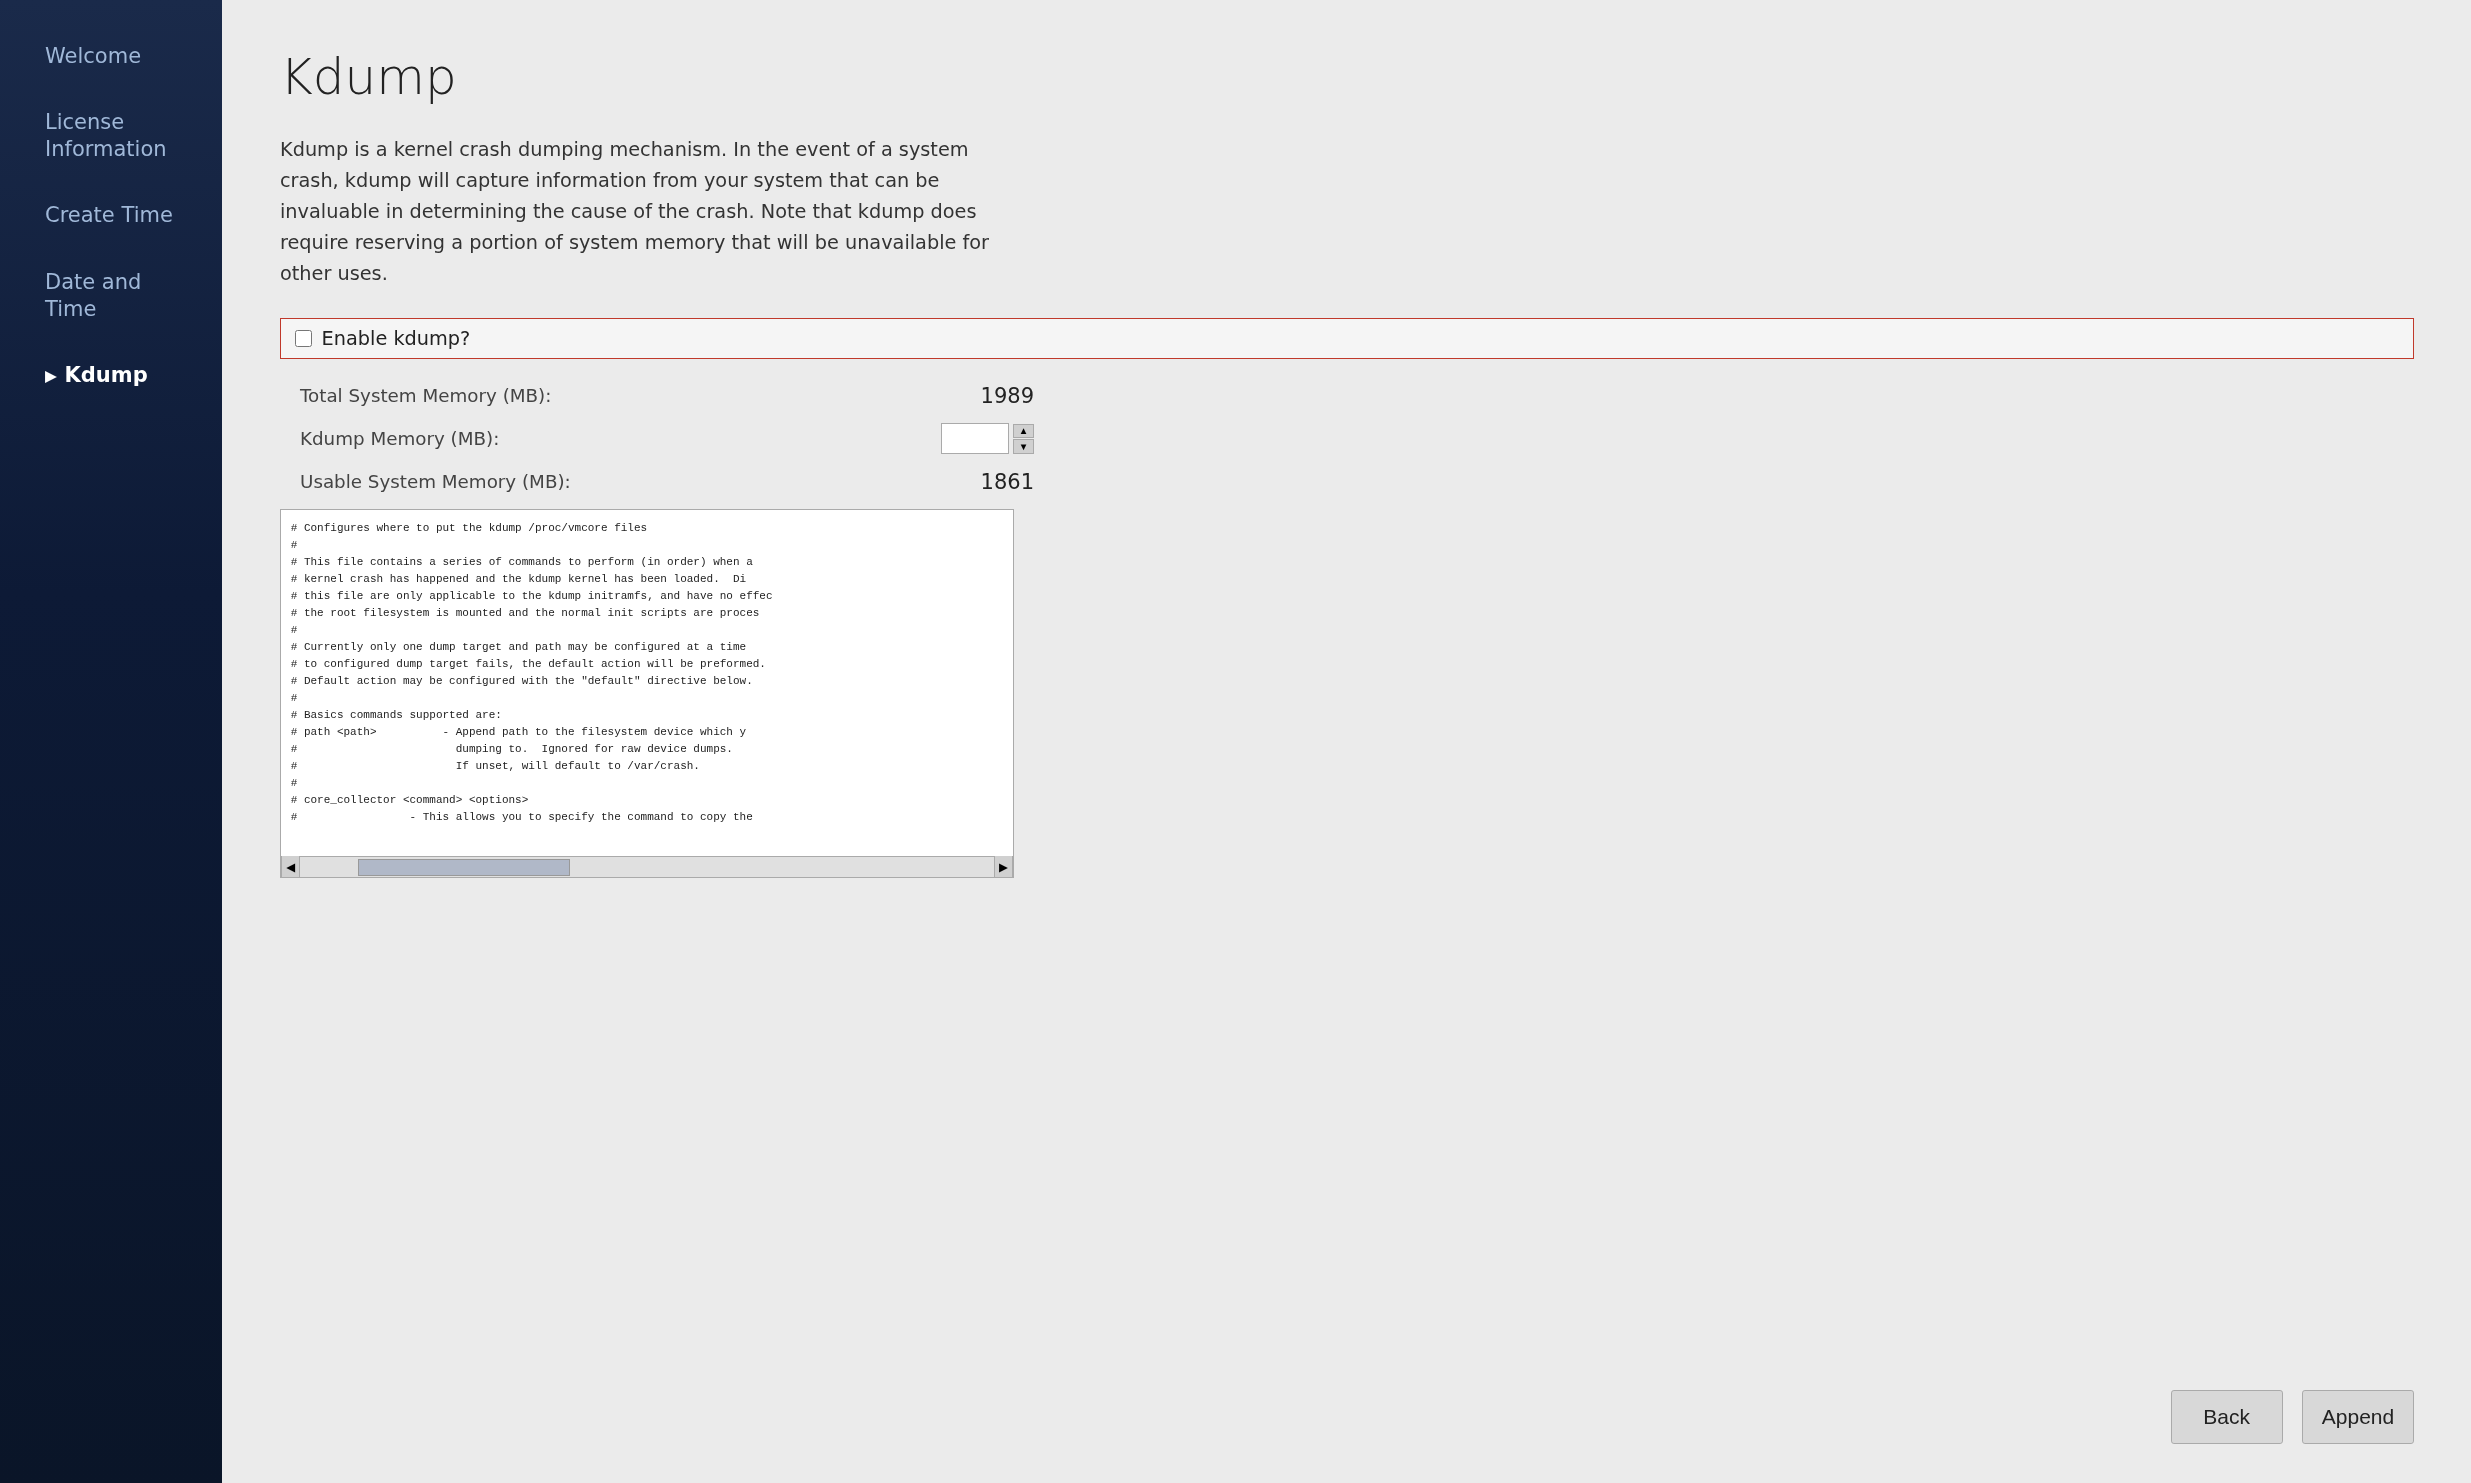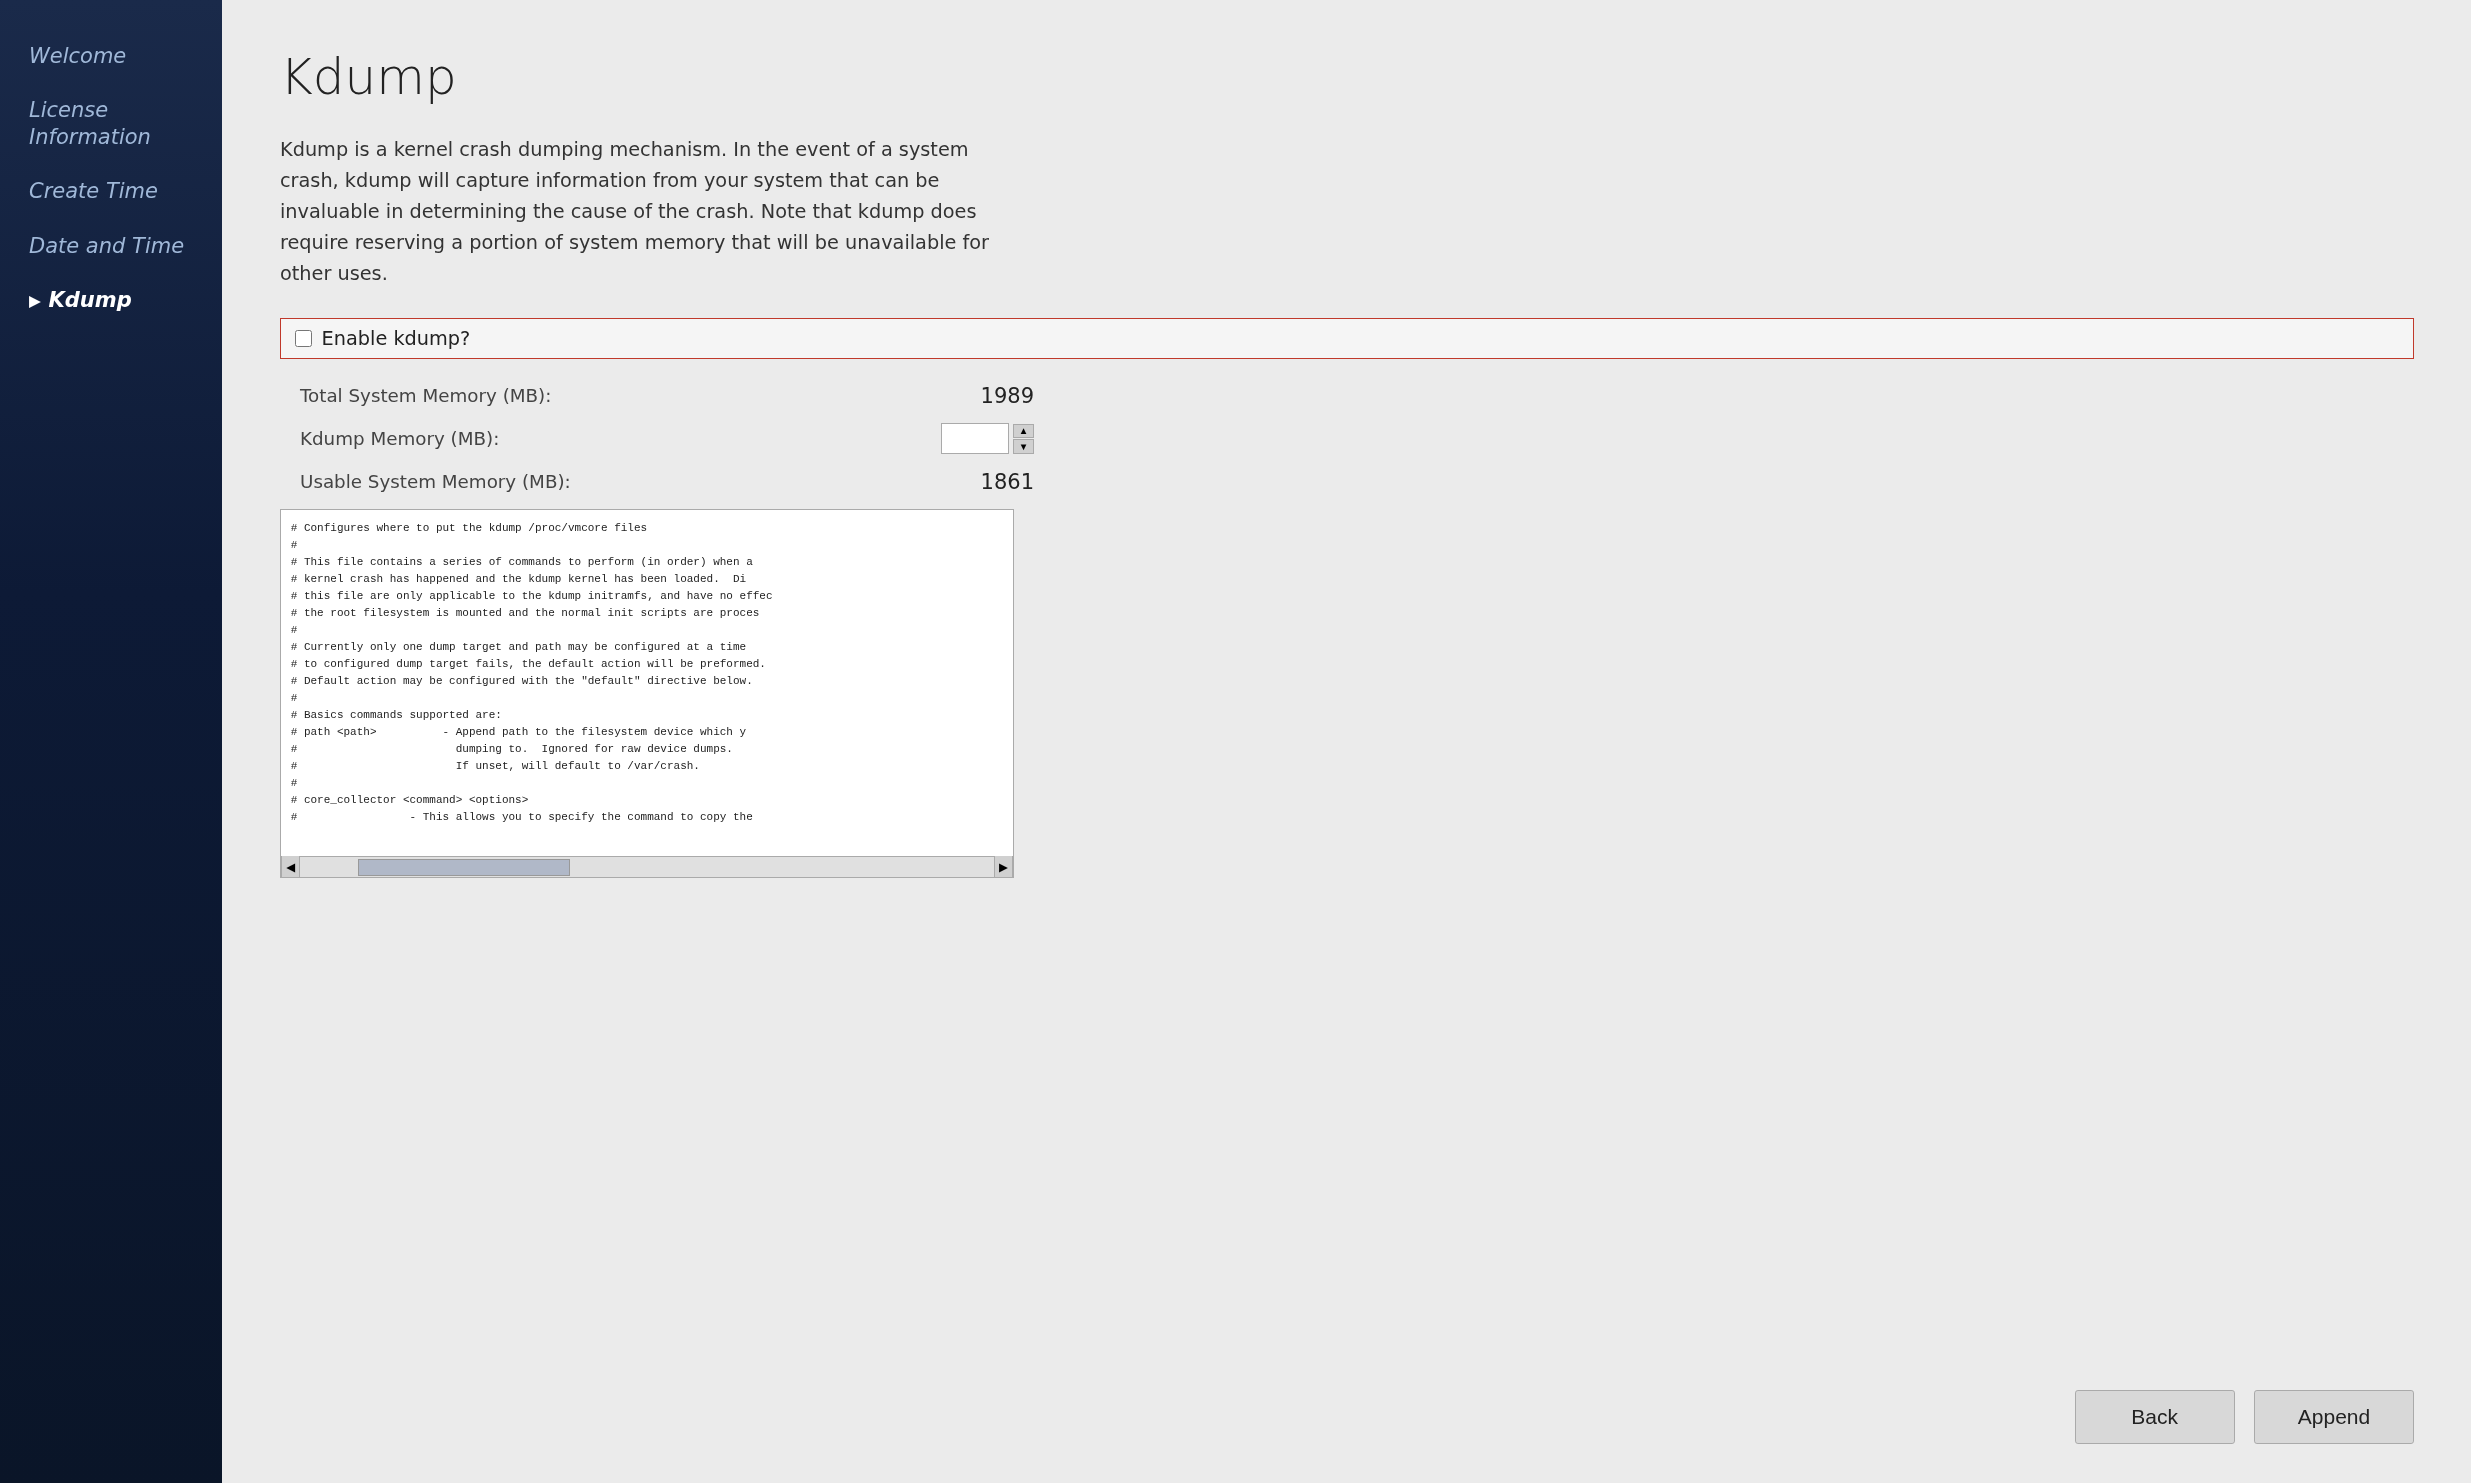--- a/index.html
+++ b/index.html
@@ -10,25 +10,24 @@
       font-family: 'DejaVu Sans', Arial, sans-serif;
       background: #e0e0e0;
       overflow: hidden;
     }
 
     
     #sidebar {
       width: 222px;
       min-height: 100%;
       background: linear-gradient(180deg, #1a2a4a 0%, #0d1a36 40%, #0a1528 100%);
-      padding: 29px 0;
+      padding: 29px 16px;
       display: flex;
       flex-direction: column;
-      gap: 0;
-      font-style: italic;
+      gap: 12px;
     }
     .sidebar-item {
       padding: 13.5px 19.3px 13.5px 29px;
       color: #a0b8d8;
       font-size: 21px;
       cursor: pointer;
       display: flex;
       align-items: center;
       gap: 7.7px;
       line-height: 1.3;
@@ -228,21 +227,21 @@
 
     
     #bottom-bar {
       position: absolute;
       bottom: 39px;
       right: 58px;
       display: flex;
       gap: 19.3px;
     }
     .nav-button {
-      width: 160px;
+      width: 112px;
       height: 54px;
       background: #d8d8d8;
       border: 1px solid #aaa;
       font-size: 21px;
       color: #222;
       cursor: pointer;
       display: flex;
       align-items: center;
       justify-content: center;
       border-radius: 2.9px;

